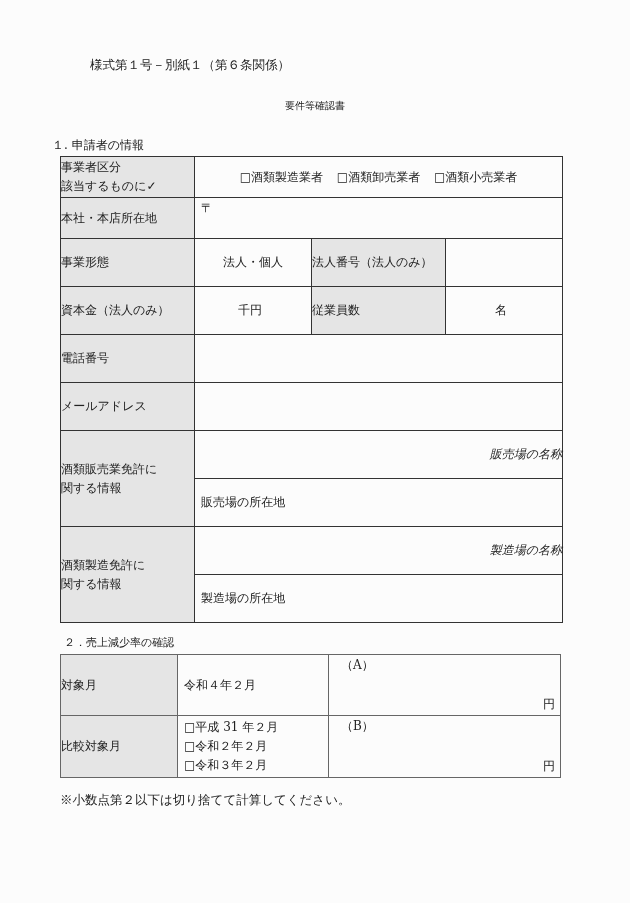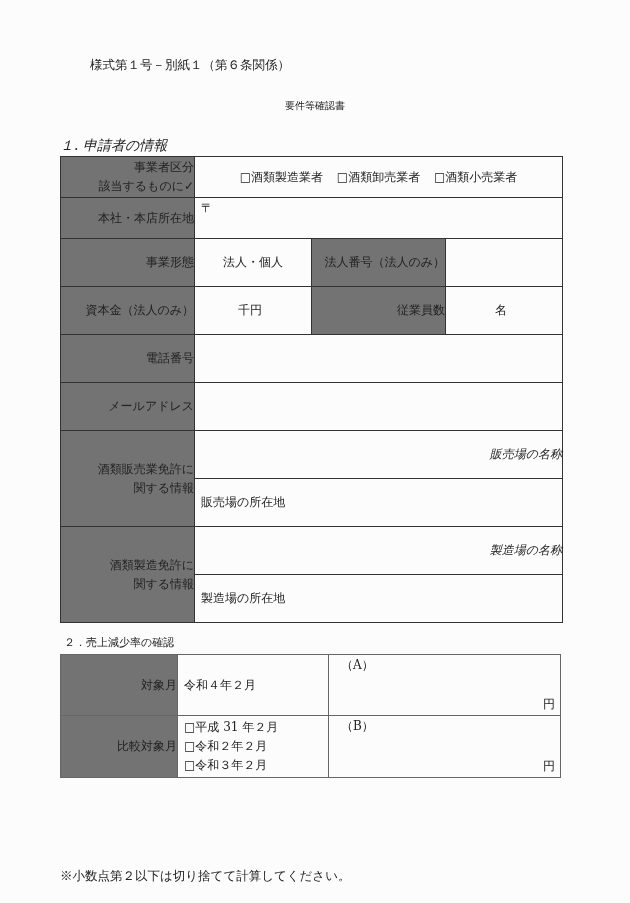--- a/index.html
+++ b/index.html
@@ -4,30 +4,30 @@
 <style>
   html, body { margin: 0; padding: 0; }
   body {
     width: 630px; height: 903px; background: #fcfcfc; position: relative;
     font-family: "DejaVu Serif", "Liberation Serif", serif; color: #222;
     font-size: 12px; overflow: hidden;
   }
   .abs { position: absolute; white-space: nowrap; }
   .form-id { left: 61px; top: 57px; font-size: 12.5px; margin-left: 29px; }
   .doc-title { left: 0; width: 630px; top: 99px; text-align: center; font-size: 10px; }
-  .sec1 { left: 60px; top: 137px; font-size: 14px; font-style: italic; }
+  .sec1 { left: 52px; top: 137px; font-size: 12px; }
   .sec2 { left: 64px; top: 635px; font-size: 11px; }
-  .note { left: 60px; top: 868px; font-size: 12.5px; }
+  .note { left: 60px; top: 792px; font-size: 12.5px; }
 
   .tbl { position: absolute; border-collapse: collapse; table-layout: fixed; }
   .tbl td { border: 1px solid #333; padding: 0; font-size: 12px; vertical-align: middle; }
   .t1 { left: 60px; top: 156px; width: 502px; }
   .t2 { left: 60px; top: 654px; width: 500px; }
   .t2 td { border-color: #666; }
-  .lbl { background: #737373; text-align: right; line-height: 19px; margin-left: 40px; }
+  .lbl { background: #e5e5e5; text-align: left; line-height: 19px; margin-left: 40px; }
   .ctr { text-align: center; }
   .rt { text-align: center; padding-right: 6px !important; font-family: Liberation Serif, serif; }
   .lft { text-align: left; padding-left: 6px !important; }
   .lft2 { text-align: right; padding-left: 14px !important; font-style: italic; }
   .top { vertical-align: top !important; }
   .opt { margin: 0 5px; }
   .pin { display:block; padding: 2px 0 0 6px; }
   .cellwrap { position: relative; height: 100%; }
   .unit-br { position: absolute; right: 5px; bottom: 2px; }
   .tag-tl { position: absolute; left: 12px; top: 2px; }

